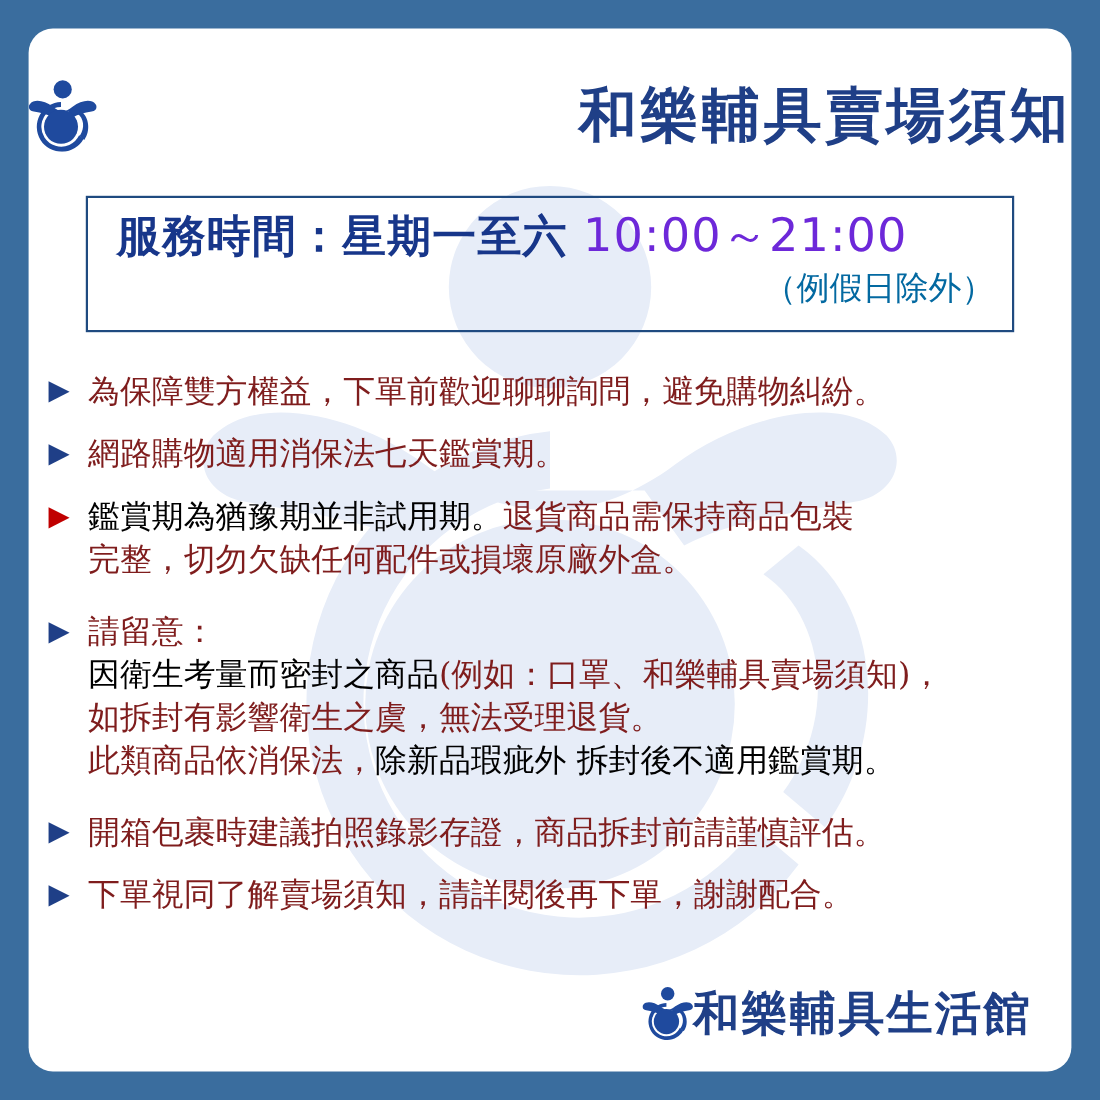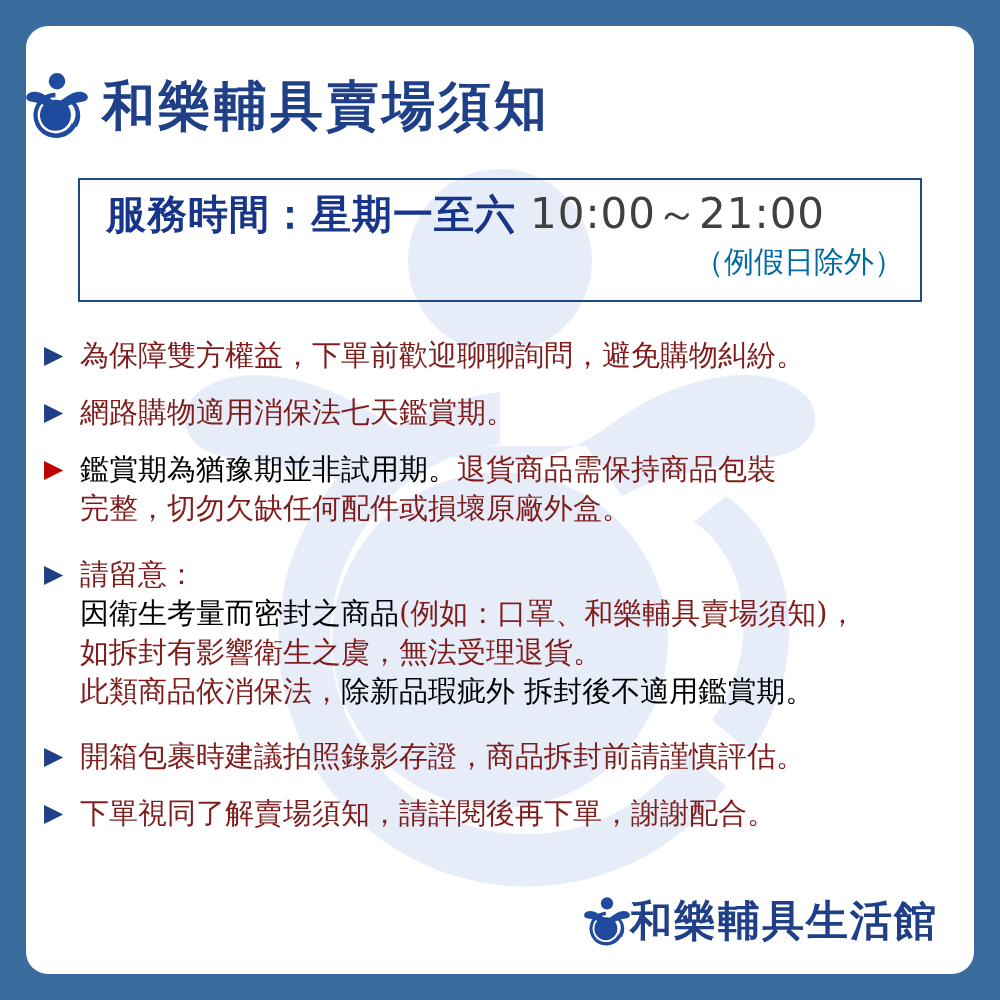--- a/index.html
+++ b/index.html
@@ -42,21 +42,21 @@
   }
 
   
   .header {
     position: absolute;
     left: 0;
     top: 46px;
     width: 948px;
     display: flex;
     align-items: center;
-    justify-content: flex-start;
+    justify-content: space-between;
     gap: 14px;
   }
   .brand-logo {
     flex: 0 0 auto;
     display: block;
   }
   .header-title {
     font-family: "DejaVu Serif", serif;
     font-size: 53px;
     font-weight: 700;
@@ -89,21 +89,21 @@
     font-family: "DejaVu Serif", serif;
     font-size: 40px;
     font-weight: 700;
     color: #17368a;
     letter-spacing: 1px;
   }
   .hours-time {
     font-family: "DejaVu Sans", sans-serif;
     font-size: 42px;
     font-weight: 400;
-    color: #404040;
+    color: #6d28d9;
     letter-spacing: 1px;
     margin-left: 14px;
   }
   .hours-note {
     position: absolute;
     right: 16px;
     top: 62px;
     font-family: "DejaVu Serif", serif;
     font-size: 30px;
     font-weight: 400;

